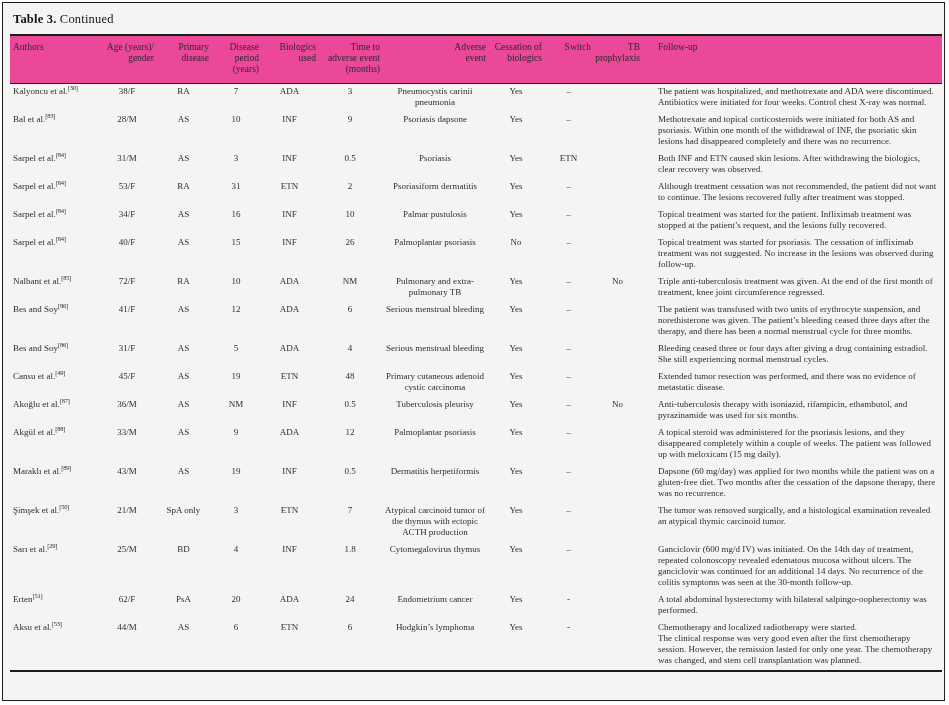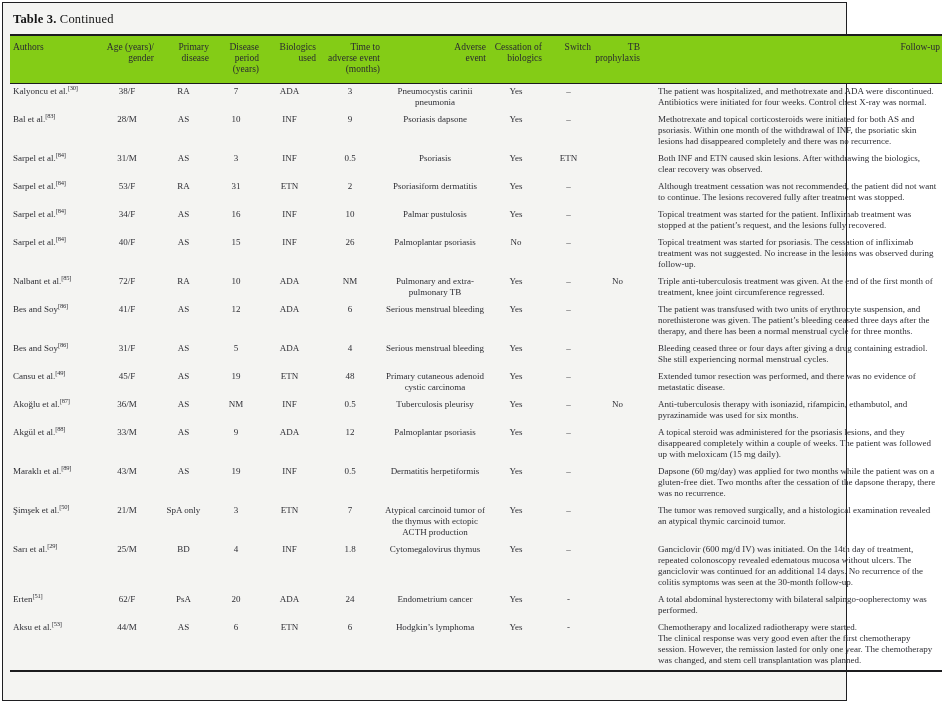--- a/index.html
+++ b/index.html
@@ -3,55 +3,55 @@
 <meta charset="utf-8">
 <style>
   html,body { margin:0; padding:0; }
   body {
     width:949px; height:705px;
     background:#ffffff;
     font-family:"Liberation Serif", serif;
     color:#2e2e34;
   }
   .page {
-    position:absolute; left:2px; top:2px; width:845px; height:699px;
+    position:absolute; left:2px; top:2px; width:943px; height:699px;
     border:1.5px solid #1f1f22;
     background:#f4f4f2;
     box-sizing:border-box;
     padding:6px 7px 0 7px;
   }
   .title {
     font-size:12.5px; color:#141414;
     margin:3px 0 7px 3px;
     letter-spacing:0.2px;
   }
   .title .bold { font-weight:bold; }
   table {
     width:932px;
     border-collapse:collapse;
     table-layout:fixed;
     border-top:2.5px solid #1c1c1e;
     border-bottom:2px solid #1c1c1e;
   }
   thead tr {
-    background:#84cc16;
+    background:#ec4899;
     border-bottom:1.5px solid #1c1c1e;
   }
   th {
     font-weight:normal;
     font-size:9.5px;
     line-height:11px;
     vertical-align:top;
     padding:6px 2px 8px 2px;
     white-space:pre-line;
     text-align:right;
     color:#2a2a30;
   }
   th.left-auth { text-align:left; padding-left:3px; }
-  th.followup-h { text-align:right; padding-left:16px; }
+  th.followup-h { text-align:left; padding-left:16px; }
   td {
     font-size:9px;
     line-height:11px;
     vertical-align:top;
     padding:2px 2px 4px 2px;
     text-align:center;
   }
   td.author { text-align:left; padding-left:3px; white-space:nowrap; }
   td.follow { text-align:left; padding-left:16px; padding-right:4px; white-space:pre-line; }
   sup.ref { font-size:6.5px; vertical-align:super; line-height:0; letter-spacing:-0.2px; }

